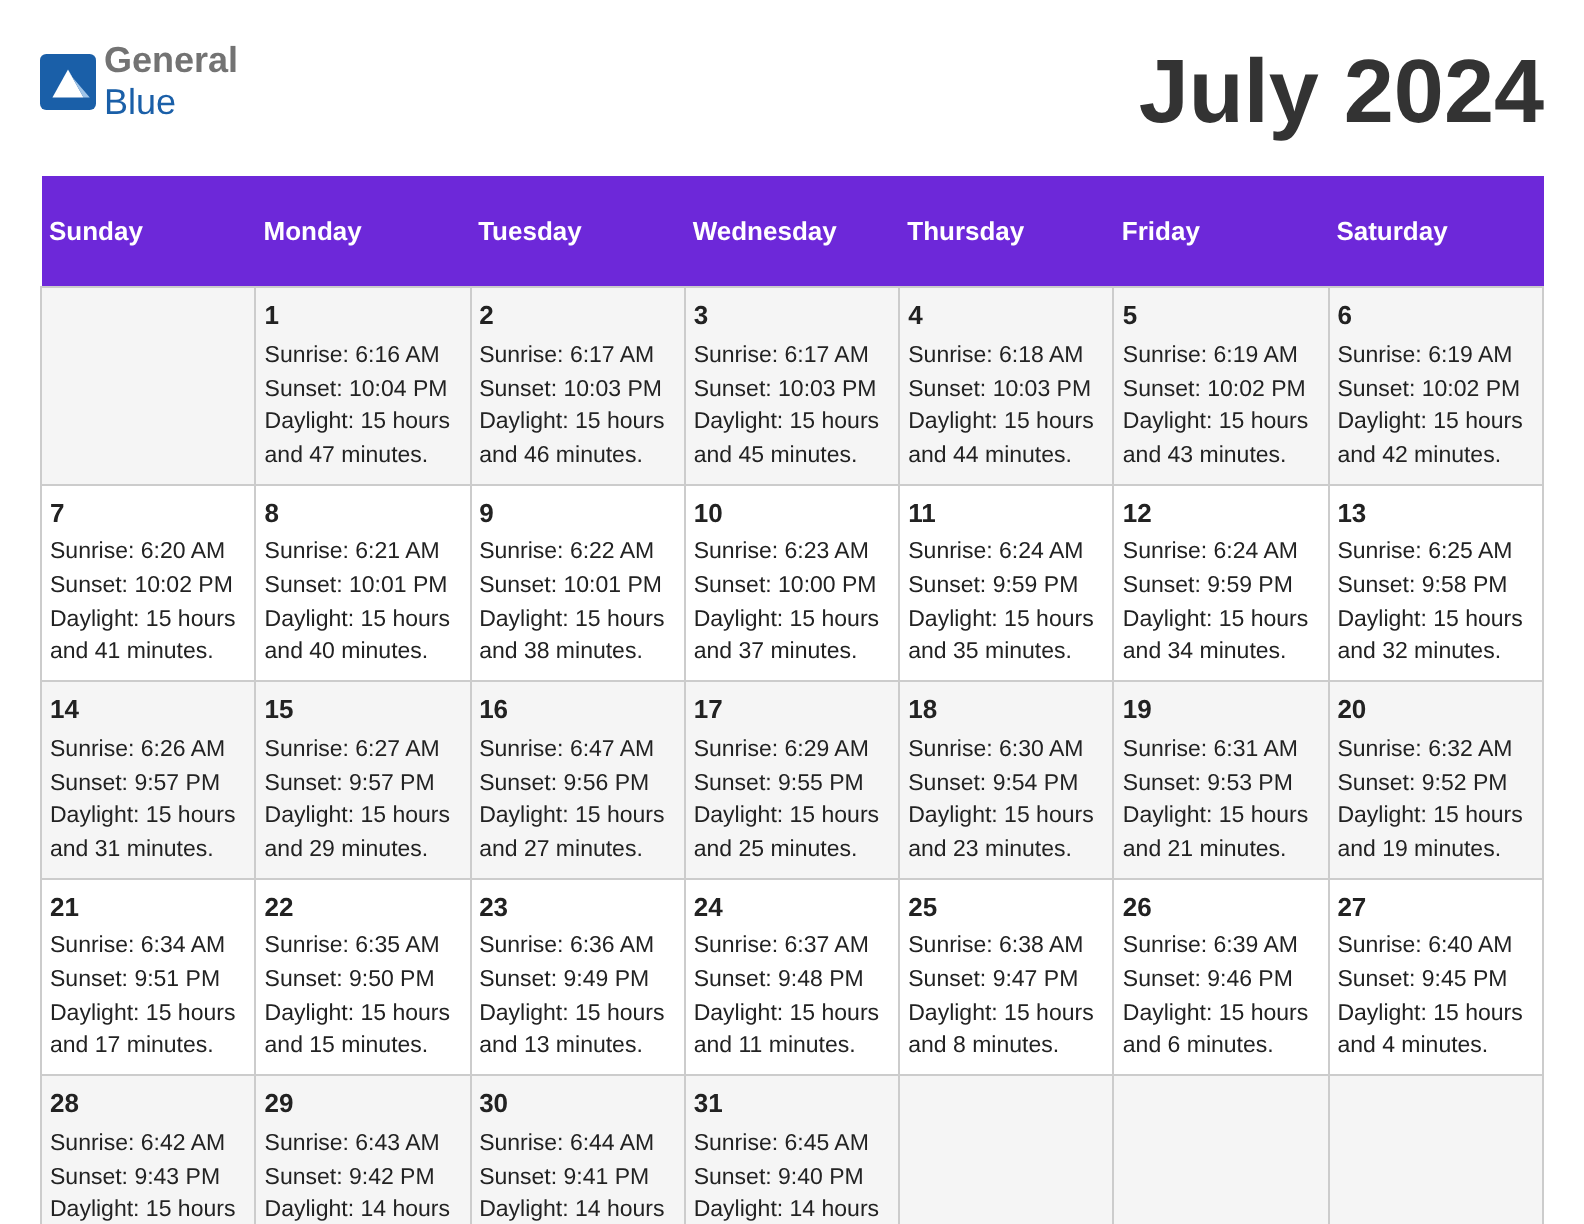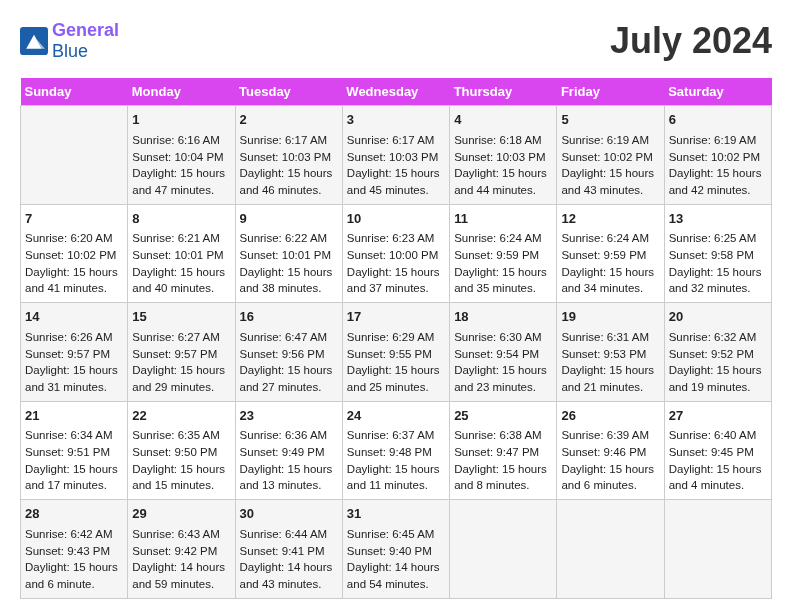--- a/index.html
+++ b/index.html
@@ -22,37 +22,37 @@
       gap: 4px;
     }
     .logo-icon {
       width: 28px;
       height: 28px;
     }
     .title-area {
       text-align: right;
     }
     .main-title {
-      font-size: 36px;
+      font-size: 45px;
       font-weight: bold;
       color: #333;
     }
     .subtitle {
       font-size: 16px;
       color: #555;
     }
     table {
       width: 100%;
       border-collapse: collapse;
       font-size: 11.5px;
     }
     thead tr th {
-      background-color: #d946ef;
+      background-color: #6d28d9;
       color: #fff;
-      padding: 6px 4px;
+      padding: 20px 4px;
       text-align: left;
       font-size: 13px;
     }
     tbody tr td {
       vertical-align: top;
       padding: 5px 4px;
       border: 1px solid #ccc;
       line-height: 1.45;
       color: #222;
       min-width: 95px;
@@ -77,21 +77,21 @@
 <body>
 
 <div class="header-area">
   <div class="logo">
     <svg class="logo-icon" viewBox="0 0 36 36">
       <rect x="0" y="0" width="36" height="36" fill="#1a5fa8" rx="4"></rect>
       <polygon points="8,28 28,28 18,10" fill="#fff"></polygon>
       <polygon points="20,14 32,28 28,28 18,10" fill="#a0c4e8"></polygon>
     </svg>
     <div>
-      <span style="font-size:18px;font-weight:bold;color:#8b5cf6;margin-top:24px;">General</span><br>
+      <span style="font-size:18px;font-weight:bold;color:#737373;margin-top:24px;">General</span><br>
       <span style="font-size:18px;font-weight:normal;color:#1a5fa8;">Blue</span>
     </div>
   </div>
   <div class="title-area">
     <div class="main-title">July 2024</div>
   </div>
 </div>
 
 <table>
   <thead>

